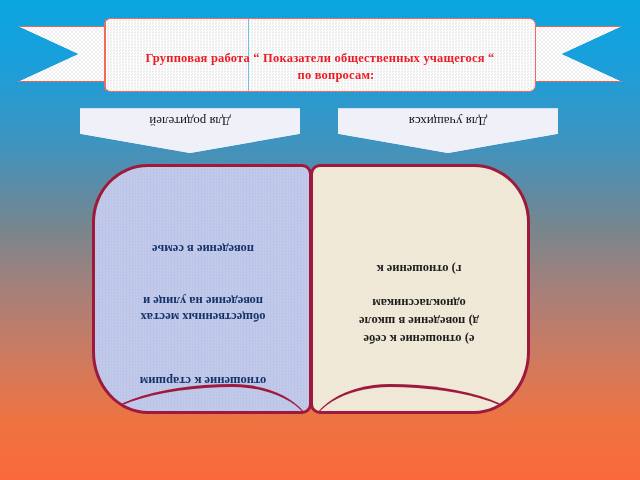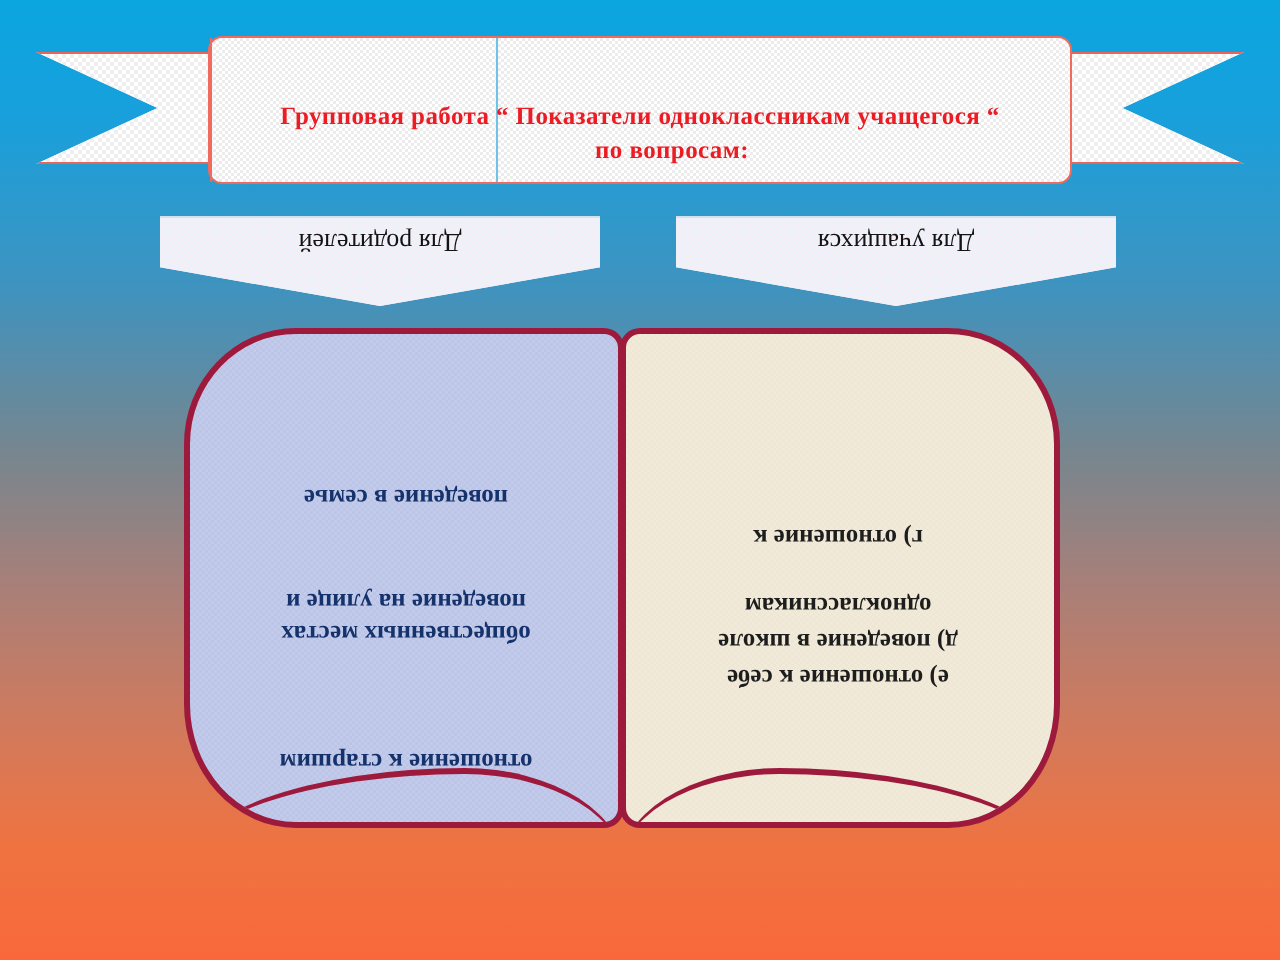--- a/index.html
+++ b/index.html
@@ -211,21 +211,21 @@
 <body>
 
 <div id="stage">
 
   <div id="ribbon">
     <div class="ribbon-tail tail-left"></div>
     <div class="ribbon-tail tail-right"></div>
     <div id="ribbon-body"></div>
     <div id="ribbon-divider"></div>
     <div id="ribbon-text">
-      <span>Групповая работа   “ Показатели одноклассникам учащегося “</span>
+      <span>Групповая работа   “ Показатели общественных учащегося “</span>
       <span class="line2">по вопросам:</span>
     </div>
   </div>
 
   <div class="pennant pennant-left"></div>
   <div class="pennant-label left">Для родителей</div>
 
   <div class="pennant pennant-right"></div>
   <div class="pennant-label right">Для учащихся</div>
 

